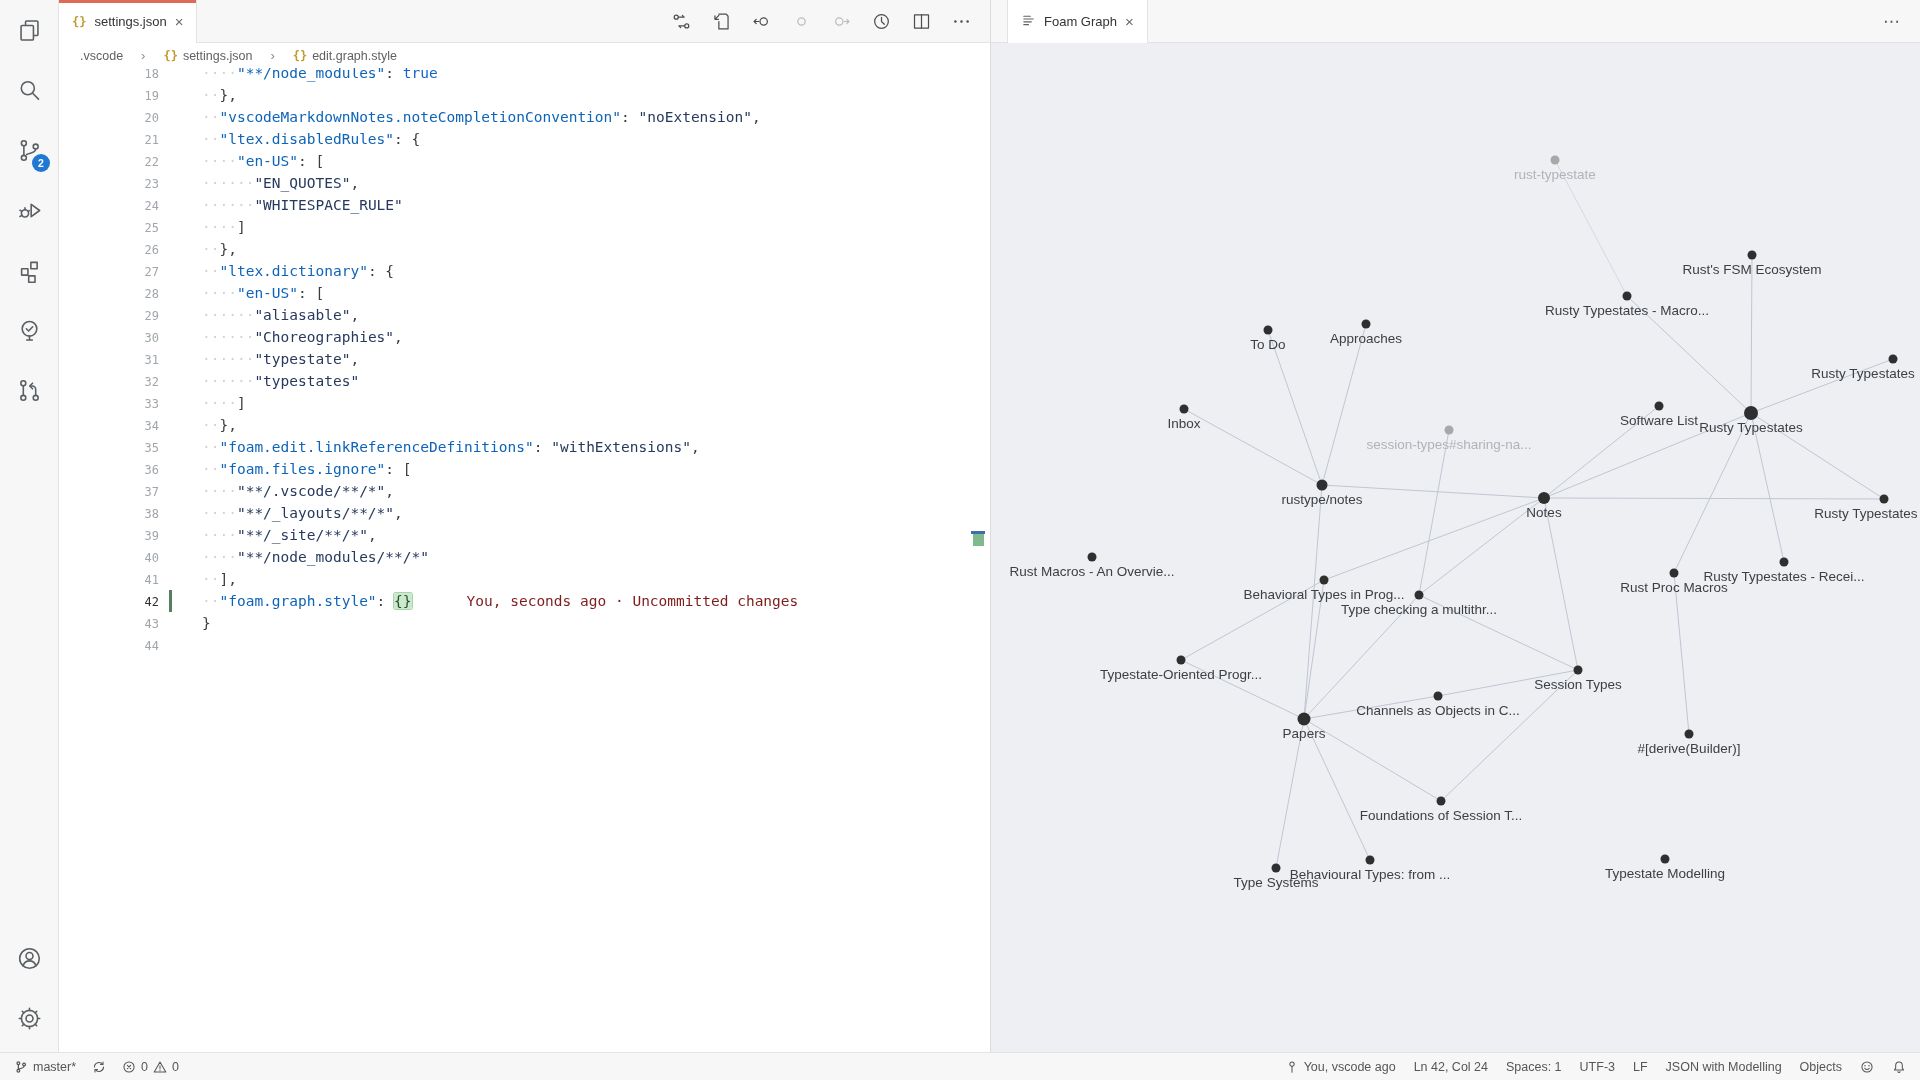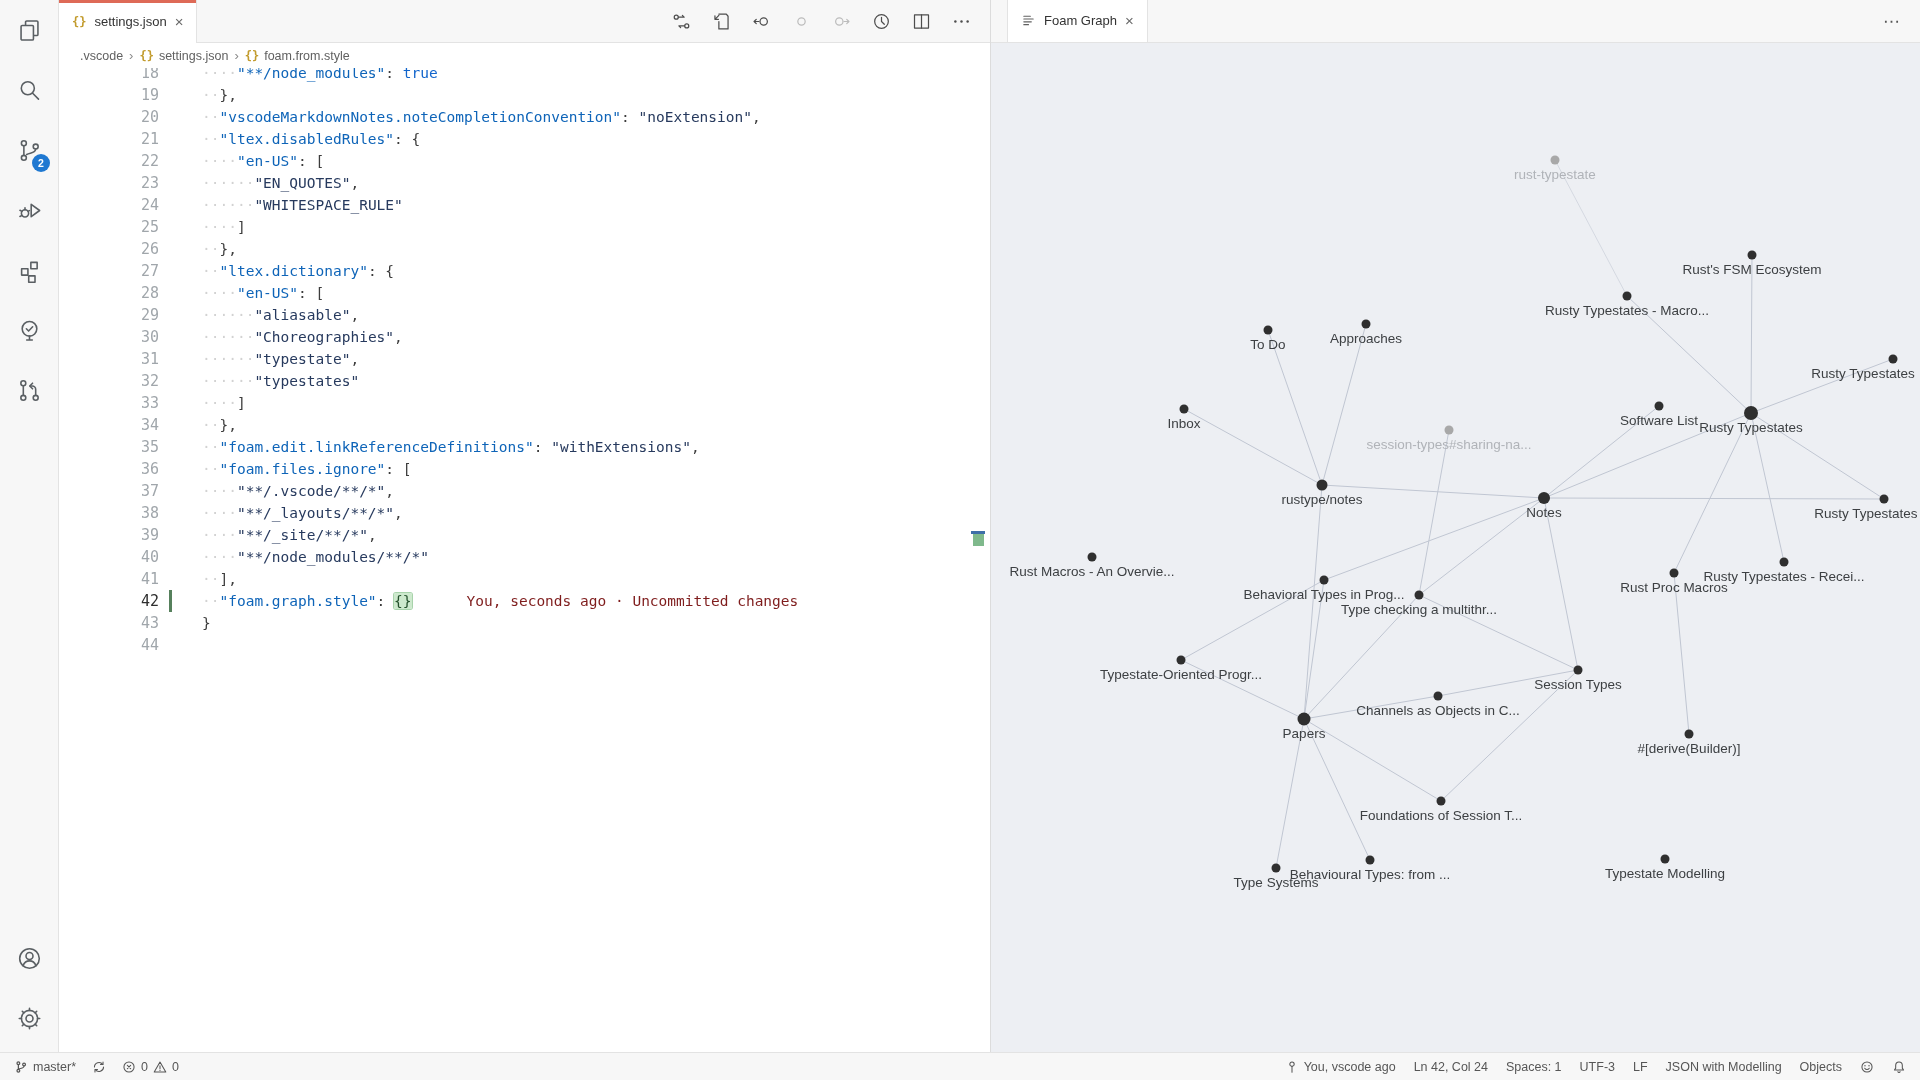--- a/index.html
+++ b/index.html
@@ -19,46 +19,46 @@
 .tabstrip{position:absolute;left:0;top:0;width:100%;height:43px;background:#f7f7f7;border-bottom:1px solid #e3e3e3;display:flex;align-items:stretch;z-index:3}
 .tab{position:relative;height:43px;background:#fff;border-right:1px solid #e3e3e3;display:flex;align-items:center;padding:0 13px;gap:8px;cursor:pointer}
 .tab-accent{position:absolute;left:0;top:0;right:0;height:3px}
 .json-glyph{font-family:"DejaVu Sans Mono",monospace;font-weight:700;font-size:12px;color:#c29b2d}
 .tab-label{font-size:13px;color:#333}
 .tab-close{color:#696969;font-size:15px;line-height:1;cursor:pointer}
 .editor-actions{margin-left:auto;display:flex;align-items:center;gap:16px;padding-right:17px}
 .ea-btn{width:24px;height:24px;display:flex;align-items:center;justify-content:center;color:#4d4d4d;cursor:pointer}
 .ea-btn svg{width:21px;height:21px}
 .ea-btn.disabled{color:#bcbcbc}
-.breadcrumb{position:absolute;left:0;top:43px;width:100%;height:25px;background:#fff;display:flex;align-items:center;gap:6px;padding-left:21px;font-size:12.5px;color:#616161;z-index:2}
+.breadcrumb{position:absolute;left:0;top:43px;width:100%;height:25px;background:#fff;display:flex;align-items:center;gap:18px;padding-left:21px;font-size:12.5px;color:#616161;z-index:2}
 .bc-sep{color:#8a8a8a;font-size:13px}
 .bc-item{display:flex;align-items:center;gap:5px;cursor:pointer}
 
 
 .code{position:absolute;left:0;top:62px;width:100%;font-family:"DejaVu Sans Mono",monospace;font-size:14.5px;line-height:22px;white-space:pre;z-index:1}
 .code-row{height:22px;position:relative}
-.ln{display:inline-block;width:100px;text-align:right;color:#a0a6ab;font-size:15px;user-select:none}
+.ln{display:inline-block;width:100px;text-align:right;color:#a0a6ab;font-size:12px;user-select:none}
 .row-active .ln{color:#2f2f2f}
 .code-text{margin-left:43px}
 .seg-ws{color:#d2d2d2}
 .seg-k{color:#0e64b8}
 .seg-s{color:#273a5e}
 .seg-b{color:#1265cc}
 .seg-p{color:#3c3c3c}
 .seg-hl{background:#cde9cd;color:#24512c;box-shadow:0 0 0 1px #a8d3ab;border-radius:2px}
 .seg-ghost{color:#7f1d1d;margin-left:55px}
 .git-bar{position:absolute;left:110px;top:0;width:3px;height:22px}
 
 
 .ovr-blue{position:absolute;left:912px;top:531px;width:14px;height:3px;background:#3e6fa8;z-index:4}
 .ovr-green{position:absolute;left:914px;top:534px;width:11px;height:12px;background:#7fb98c;z-index:4}
 
 
 .panel{position:absolute;left:990px;top:0;width:930px;height:1052px;border-left:1px solid #dcdcdc}
-.panel-tabstrip{position:absolute;top:0;left:0;width:100%;height:43px;background:#f7f7f7;border-bottom:1px solid #e3e3e3;display:flex;align-items:flex-end;z-index:3}
+.panel-tabstrip{position:absolute;top:0;left:0;width:100%;height:43px;background:#f7f7f7;border-bottom:1px solid #e3e3e3;display:flex;align-items:center;z-index:3}
 .panel-tab{margin-left:16px;height:43px;background:#fff;border-left:1px solid #e3e3e3;border-right:1px solid #e3e3e3;display:flex;align-items:center;padding:0 13px;gap:8px;cursor:pointer}
 .panel-tab svg{width:15px;height:15px;color:#616161}
 .panel-more{margin-left:auto;align-self:center;padding-right:18px;color:#555;font-size:17px;letter-spacing:2px;cursor:pointer}
 .graph-wrap{position:absolute;left:0;top:43px;width:930px;height:1009px}
 .graph-wrap svg{display:block;width:930px;height:1009px}
 
 
 .statusbar{position:absolute;left:0;top:1052px;width:1920px;height:28px;background:#f7f7f7;border-top:1px solid #e3e3e3;display:flex;align-items:center;justify-content:space-between;padding:0 14px;font-size:12.5px;color:#565656;z-index:6}
 .sb-group{display:flex;align-items:center}
 .sb-left{gap:16px}
@@ -252,21 +252,21 @@
           <span>.vscode</span>
         </span>
         <span class="bc-sep">›</span>
         <span class="bc-item">
           <span class="json-glyph">{}</span>
           <span>settings.json</span>
         </span>
         <span class="bc-sep">›</span>
         <span class="bc-item">
           <span class="json-glyph">{}</span>
-          <span>foam.from.style</span>
+          <span>edit.graph.style</span>
         </span>
       </div>
     <div id="code-lines" class="code"><div class="code-row"><span class="ln">18</span><span class="code-text"><span class="seg-ws">····</span><span class="seg-k">"**/node_modules"</span><span class="seg-p">: </span><span class="seg-b">true</span></span></div><div class="code-row"><span class="ln">19</span><span class="code-text"><span class="seg-ws">··</span><span class="seg-p">},</span></span></div><div class="code-row"><span class="ln">20</span><span class="code-text"><span class="seg-ws">··</span><span class="seg-k">"vscodeMarkdownNotes.noteCompletionConvention"</span><span class="seg-p">: </span><span class="seg-s">"noExtension"</span><span class="seg-p">,</span></span></div><div class="code-row"><span class="ln">21</span><span class="code-text"><span class="seg-ws">··</span><span class="seg-k">"ltex.disabledRules"</span><span class="seg-p">: {</span></span></div><div class="code-row"><span class="ln">22</span><span class="code-text"><span class="seg-ws">····</span><span class="seg-k">"en-US"</span><span class="seg-p">: [</span></span></div><div class="code-row"><span class="ln">23</span><span class="code-text"><span class="seg-ws">······</span><span class="seg-s">"EN_QUOTES"</span><span class="seg-p">,</span></span></div><div class="code-row"><span class="ln">24</span><span class="code-text"><span class="seg-ws">······</span><span class="seg-s">"WHITESPACE_RULE"</span></span></div><div class="code-row"><span class="ln">25</span><span class="code-text"><span class="seg-ws">····</span><span class="seg-p">]</span></span></div><div class="code-row"><span class="ln">26</span><span class="code-text"><span class="seg-ws">··</span><span class="seg-p">},</span></span></div><div class="code-row"><span class="ln">27</span><span class="code-text"><span class="seg-ws">··</span><span class="seg-k">"ltex.dictionary"</span><span class="seg-p">: {</span></span></div><div class="code-row"><span class="ln">28</span><span class="code-text"><span class="seg-ws">····</span><span class="seg-k">"en-US"</span><span class="seg-p">: [</span></span></div><div class="code-row"><span class="ln">29</span><span class="code-text"><span class="seg-ws">······</span><span class="seg-s">"aliasable"</span><span class="seg-p">,</span></span></div><div class="code-row"><span class="ln">30</span><span class="code-text"><span class="seg-ws">······</span><span class="seg-s">"Choreographies"</span><span class="seg-p">,</span></span></div><div class="code-row"><span class="ln">31</span><span class="code-text"><span class="seg-ws">······</span><span class="seg-s">"typestate"</span><span class="seg-p">,</span></span></div><div class="code-row"><span class="ln">32</span><span class="code-text"><span class="seg-ws">······</span><span class="seg-s">"typestates"</span></span></div><div class="code-row"><span class="ln">33</span><span class="code-text"><span class="seg-ws">····</span><span class="seg-p">]</span></span></div><div class="code-row"><span class="ln">34</span><span class="code-text"><span class="seg-ws">··</span><span class="seg-p">},</span></span></div><div class="code-row"><span class="ln">35</span><span class="code-text"><span class="seg-ws">··</span><span class="seg-k">"foam.edit.linkReferenceDefinitions"</span><span class="seg-p">: </span><span class="seg-s">"withExtensions"</span><span class="seg-p">,</span></span></div><div class="code-row"><span class="ln">36</span><span class="code-text"><span class="seg-ws">··</span><span class="seg-k">"foam.files.ignore"</span><span class="seg-p">: [</span></span></div><div class="code-row"><span class="ln">37</span><span class="code-text"><span class="seg-ws">····</span><span class="seg-s">"**/.vscode/**/*"</span><span class="seg-p">,</span></span></div><div class="code-row"><span class="ln">38</span><span class="code-text"><span class="seg-ws">····</span><span class="seg-s">"**/_layouts/**/*"</span><span class="seg-p">,</span></span></div><div class="code-row"><span class="ln">39</span><span class="code-text"><span class="seg-ws">····</span><span class="seg-s">"**/_site/**/*"</span><span class="seg-p">,</span></span></div><div class="code-row"><span class="ln">40</span><span class="code-text"><span class="seg-ws">····</span><span class="seg-s">"**/node_modules/**/*"</span></span></div><div class="code-row"><span class="ln">41</span><span class="code-text"><span class="seg-ws">··</span><span class="seg-p">],</span></span></div><div class="code-row row-active"><span class="ln">42</span><span class="git-bar" style="background: rgb(86, 128, 92);"></span><span class="code-text"><span class="seg-ws">··</span><span class="seg-k">"foam.graph.style"</span><span class="seg-p">: </span><span class="seg-hl">{}</span><span class="seg-ghost">You, seconds ago · Uncommitted changes</span></span></div><div class="code-row"><span class="ln">43</span><span class="code-text"><span class="seg-p">}</span></span></div><div class="code-row"><span class="ln">44</span><span class="code-text"></span></div></div>
     <div class="ovr-blue"></div>
     <div class="ovr-green"></div>
   </main>
 
   <section class="panel">
     <div class="panel-tabstrip">
       <div class="panel-tab">

